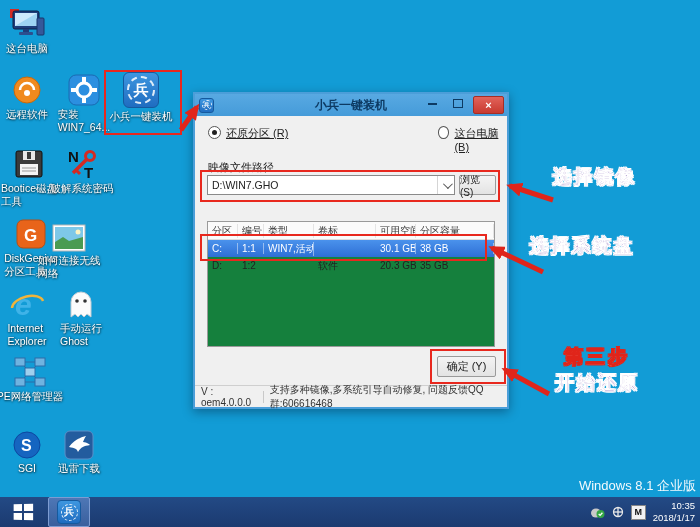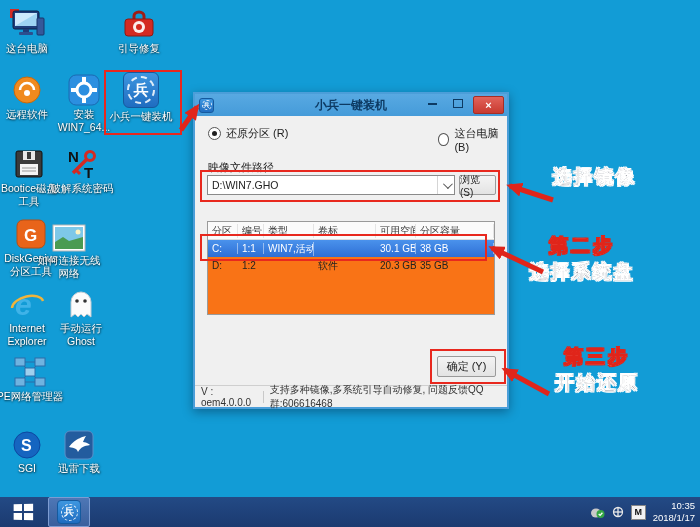--- a/index.html
+++ b/index.html
@@ -2,21 +2,21 @@
 <html><head>
 <meta charset="utf-8">
 <style>
   html,body{margin:0;padding:0;}
   #screen{position:relative;width:700px;height:527px;overflow:hidden;
     background:#129cd6;font-family:"Liberation Sans",sans-serif;
     -webkit-font-smoothing:antialiased;}
   
   .dicon{position:absolute;display:flex;flex-direction:column;align-items:center;cursor:pointer;}
   .ig{height:32px;display:flex;align-items:flex-end;justify-content:center;margin-bottom:2px;}
-  .ilabel{font-size:10.5px;line-height:1.2;color:#fff;text-align:center;white-space:pre;
+  .ilabel{font-size:10.5px;line-height:1.2;color:#fff;text-align:left;white-space:pre;
     text-shadow:0 1px 2px rgba(0,0,0,.65),1px 0 2px rgba(0,0,0,.5);}
   
   .soldier{position:relative;background:linear-gradient(#3e97e0,#1f6cc0);border:1px solid #155a9e;
     border-radius:6px;display:flex;align-items:center;justify-content:center;}
   .soldier .ring{position:absolute;border:2px dashed rgba(255,255,255,.85);border-radius:50%;}
   .soldier b{color:#fff;font-style:normal;z-index:1;}
   .s36{width:34px;height:34px}.s36 .ring{width:24px;height:24px}.s36 b{font-size:15px}
   .s22{width:22px;height:22px;border-radius:4px}.s22 .ring{width:15px;height:15px;border-width:1.5px}.s22 b{font-size:10px}
   .s13{width:13px;height:13px;border-radius:3px}.s13 .ring{width:8px;height:8px;border-width:1px}.s13 b{font-size:6px}
   
@@ -26,60 +26,60 @@
     display:flex;align-items:center;cursor:default;}
   .titlebar .ttl{position:absolute;left:0;right:0;text-align:center;font-size:12px;
     color:#0d3a63;font-weight:600;}
   .wctrls{position:absolute;right:3px;top:2px;display:flex;gap:4px;align-items:flex-start;z-index:2;}
   .wbtn{width:22px;height:15px;display:flex;align-items:center;justify-content:center;cursor:pointer;}
   .wbtn .bar{width:9px;height:2px;background:#0d3a63;}
   .wbtn .box{width:8px;height:7px;border:1.5px solid #0d3a63;}
   .wbtn.close{width:29px;height:16px;background:linear-gradient(#e2635a,#c83a30);
     border:1px solid #a52d25;border-radius:2px;color:#fff;font-size:11px;font-weight:bold;}
   .wbody{position:relative;height:291px;font-size:11px;color:#222;}
-  .radio{position:absolute;display:flex;align-items:center;gap:5px;cursor:pointer;}
+  .radio{position:absolute;display:flex;gap:5px;cursor:pointer;text-decoration:underline;}
   .rdot{width:11px;height:11px;border:1px solid #555;border-radius:50%;background:#fff;
     display:flex;align-items:center;justify-content:center;}
   .rdot.on::after{content:"";width:5px;height:5px;border-radius:50%;background:#222;}
   .flabel{position:absolute;left:13px;top:44px;}
   .combo{position:absolute;left:12px;top:59px;width:248px;height:20px;box-sizing:border-box;
     background:#fff;border:1px solid #8a8a8a;display:flex;align-items:center;cursor:pointer;}
   .combo .val{flex:1;padding:0 4px;font-size:10.5px;white-space:nowrap;overflow:hidden;}
   .combo .chev{width:16px;height:100%;display:flex;align-items:center;justify-content:center;
     border-left:1px solid #d5d5d5;}
   .chev i{width:6px;height:6px;border-right:1.5px solid #555;border-bottom:1.5px solid #555;
     transform:rotate(45deg) translateY(-2px);}
   .btn{position:absolute;box-sizing:border-box;background:linear-gradient(#f4f4f4,#e3e3e3);
     border:1px solid #9a9a9a;border-radius:2px;font-size:10px;color:#222;
     display:flex;align-items:center;justify-content:center;cursor:pointer;}
   .btn-browse{left:264px;top:59px;width:37px;height:20px;}
   .btn-repair{left:20px;top:240px;width:78px;height:21px;font-size:11px;}
   .btn-ok{left:242px;top:240px;width:59px;height:21px;font-size:11px;}
   
-  .ptable{position:absolute;left:12px;top:105px;width:288px;height:94px;box-sizing:border-box;
-    background:#f97316;border:1px solid #9a9a9a;font-size:10px;overflow:hidden;}
+  .ptable{position:absolute;left:12px;top:105px;width:288px;height:126px;box-sizing:border-box;
+    background:#15803d;border:1px solid #9a9a9a;font-size:10px;overflow:hidden;}
   .trow{display:flex;height:17px;align-items:center;}
   .trow.head{background:#fbfbfb;border-bottom:1px solid #dcdcdc;color:#333;}
   .trow.head .tc{border-right:1px solid #e4e4e4;}
   .tc{box-sizing:border-box;padding:0 4px;white-space:nowrap;overflow:hidden;}
   .c0{width:30px}.c1{width:26px}.c2{width:50px}.c3{width:62px}.c4{width:40px}.c5{width:78px}
   .trow.sel{background:linear-gradient(#4a92ec,#2e6fd5);color:#fff;}
   .trow.sel .tc{border-right:1px solid rgba(255,255,255,.45);}
   
   .statusbar{position:absolute;left:0;right:0;bottom:0;height:21px;border-top:1px solid #cfcfcf;
     display:flex;align-items:center;font-size:10px;color:#333;background:#f0f0f0;}
   .statusbar .ver{padding:0 6px 0 6px;}
   .statusbar .sep{width:1px;height:12px;background:#c9c9c9;margin-right:6px;}
   
   .redrect{position:absolute;border:2px solid #e8281e;pointer-events:none;}
   .anno{position:absolute;text-align:center;pointer-events:none;}
   .step-t{font-size:19px;font-weight:900;letter-spacing:3px;color:#fff;
     -webkit-text-stroke:1px #e0251a;
     text-shadow:-1px -1px 0 #e0251a,1px -1px 0 #e0251a,-1px 1px 0 #e0251a,1px 1px 0 #e0251a;}
-  .step-a{font-size:19px;font-weight:900;letter-spacing:2px;color:#0f172a;
+  .step-a{font-size:19px;font-weight:900;letter-spacing:2px;color:#4c1d95;
     -webkit-text-stroke:.5px #fff;
     text-shadow:-1px -1px 0 #fff,1px -1px 0 #fff,-1px 1px 0 #fff,1px 1px 0 #fff;}
   #arrows{position:absolute;left:0;top:0;pointer-events:none;}
   
   .taskbar{position:absolute;left:0;bottom:0;width:700px;height:30px;
     background:linear-gradient(#234a85,#1b3a70);display:flex;align-items:center;}
   .startbtn{width:46px;height:30px;display:flex;align-items:center;justify-content:center;cursor:pointer;}
   .winlogo{display:grid;grid-template-columns:9px 9px;grid-template-rows:7px 7px;gap:1.5px;
     transform:perspective(60px) rotateY(-14deg);}
   .winlogo span{background:#fff;}
@@ -107,31 +107,20 @@
       <path d="M6 5 l22 0 l-22 13 z" fill="#cdeafc"></path>
       <rect x="14" y="21" width="6" height="3" fill="#1f3e7a"></rect>
       <rect x="10" y="24" width="14" height="3" rx="1" fill="#2c4f8e"></rect>
       <rect x="28" y="10" width="7" height="17" rx="1" fill="#35589a" stroke="#18356b"></rect>
         </svg>
     </div>
     <div class="ilabel">这台电脑</div>
   </div>
 
 
-  <div class="dicon" style="left:112px;top:8px;width:54px">
-    <div class="ig">
-      <svg width="36" height="32">
-          <path d="M13 11 v-3 a5 4 0 0 1 10 0 v3" fill="none" stroke="#a01c15" stroke-width="3"></path>
-      <rect x="4" y="11" width="28" height="17" rx="3" fill="#d42a22" stroke="#8f1812"></rect>
-      <circle cx="18" cy="19" r="6" fill="#fff" opacity=".92"></circle>
-      <circle cx="18" cy="19" r="3" fill="#d42a22"></circle>
-        </svg>
-    </div>
-    <div class="ilabel">引导修复</div>
-  </div>
 
   <div class="dicon" style="left:0px;top:74px;width:54px">
     <div class="ig">
       <svg width="32" height="32">
           <circle cx="16" cy="16" r="13" fill="#f08a1e" stroke="#c9690a"></circle>
       <path d="M9 16 a7 7 0 0 1 14 0" fill="none" stroke="#fff" stroke-width="2.5"></path>
       <circle cx="16" cy="19" r="3" fill="#fff"></circle>
         </svg>
     </div>
     <div class="ilabel">远程软件</div>
@@ -355,40 +344,40 @@
 
   <div class="redrect" style="left:104px;top:70px;width:74px;height:61px"></div>
   <div class="redrect" style="left:200px;top:170px;width:296px;height:28px"></div>
   <div class="redrect" style="left:200px;top:234px;width:283px;height:23px"></div>
   <div class="redrect" style="left:430px;top:349px;width:72px;height:31px"></div>
 
   <div class="anno" style="left:542px;top:164px;width:105px">
     <div class="step-a">选择镜像</div>
   </div>
   <div class="anno" style="left:526px;top:233px;width:112px">
-    <div class="step-t">第二步</div>
     <div class="step-a">选择系统盘</div>
   </div>
   <div class="anno" style="left:542px;top:344px;width:110px">
     <div class="step-t">第三步</div>
     <div class="step-a">开始还原</div>
   </div>
 
   <svg id="arrows" width="700" height="527">
     <defs>
       <marker id="ah" markerUnits="userSpaceOnUse" markerWidth="16" markerHeight="14" refX="12" refY="7" orient="auto">
         <path d="M0,0 L16,7 L0,14 z" fill="#e0251a"></path>
       </marker>
     </defs>
     <line x1="181" y1="130" x2="197" y2="107" stroke="#e0251a" stroke-width="5" marker-end="url(#ah)"></line>
     <line x1="553" y1="200" x2="510" y2="186" stroke="#e0251a" stroke-width="5" marker-end="url(#ah)"></line>
     <line x1="543" y1="272" x2="492" y2="248" stroke="#e0251a" stroke-width="5" marker-end="url(#ah)"></line>
     <line x1="549" y1="394" x2="505" y2="370" stroke="#e0251a" stroke-width="5" marker-end="url(#ah)"></line>
   </svg>
 
+  <div class="watermark">Windows 8.1 企业版</div>
 
   <div class="taskbar">
     <div class="startbtn">
       <div class="winlogo">
           <span></span>
           <span></span>
           <span></span>
           <span></span>
         </div>
     </div>

